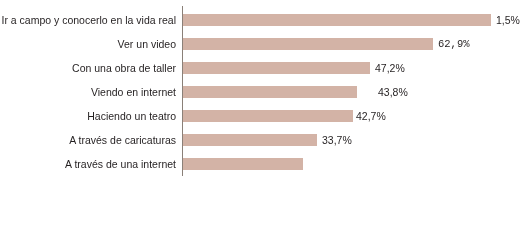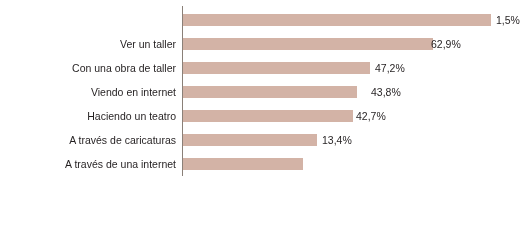--- a/index.html
+++ b/index.html
@@ -85,63 +85,64 @@
 <body>
 
 <div id="chart-root" style="background: rgb(255, 255, 255);">
   <div class="plot-area">
 
     <div class="axis-line" style="background: rgb(138, 128, 120);"></div>
 
     <div class="rows">
 
       <div class="row">
+        <div class="cat-label">Ir a campo y conocerlo en la vida real</div>
         <div class="bar-wrap">
           <div class="bar" style="width: 308px; background: rgb(211, 179, 166);"></div>
           <div class="value-label" style="left: 313px;">1,5%</div>
         </div>
       </div>
 
       <div class="row">
-        <div class="cat-label">Ver un taller</div>
+        <div class="cat-label">Ver un video</div>
         <div class="bar-wrap">
           <div class="bar" style="width: 250px; background: rgb(211, 179, 166);"></div>
-          <div class="value-label" style="left: 248px;">62,9%</div>
+          <div class="value-label" style="left: 255px; font-family: Liberation Mono, monospace;">62,9%</div>
         </div>
       </div>
 
       <div class="row">
         <div class="cat-label">Con una obra de taller</div>
         <div class="bar-wrap">
           <div class="bar" style="width: 187px; background: rgb(211, 179, 166);"></div>
           <div class="value-label" style="left: 192px;">47,2%</div>
         </div>
       </div>
 
       <div class="row">
         <div class="cat-label">Viendo en internet</div>
         <div class="bar-wrap">
           <div class="bar" style="width: 174px; background: rgb(211, 179, 166);"></div>
-          <div class="value-label" style="left: 188px;">43,8%</div>
+          <div class="value-label" style="left: 195px;">43,8%</div>
         </div>
       </div>
 
       <div class="row">
         <div class="cat-label">Haciendo un teatro</div>
         <div class="bar-wrap">
           <div class="bar" style="width: 170px; background: rgb(211, 179, 166);"></div>
           <div class="value-label" style="left: 173px;">42,7%</div>
         </div>
       </div>
 
       <div class="row">
         <div class="cat-label">A través de caricaturas</div>
         <div class="bar-wrap">
           <div class="bar" style="width: 134px; background: rgb(211, 179, 166);"></div>
-          <div class="value-label" style="left: 139px;">13,4%</div>
+          <div class="value-label" style="left: 139px;">33,7%</div>
         </div>
       </div>
 
       <div class="row">
         <div class="cat-label">A través de una internet</div>
         <div class="bar-wrap">
           <div class="bar" style="width: 120px; background: rgb(211, 179, 166);"></div>
           <div class="value-label" style="left: 125px; margin-top: 35px;">30,3%</div>
         </div>
       </div>

